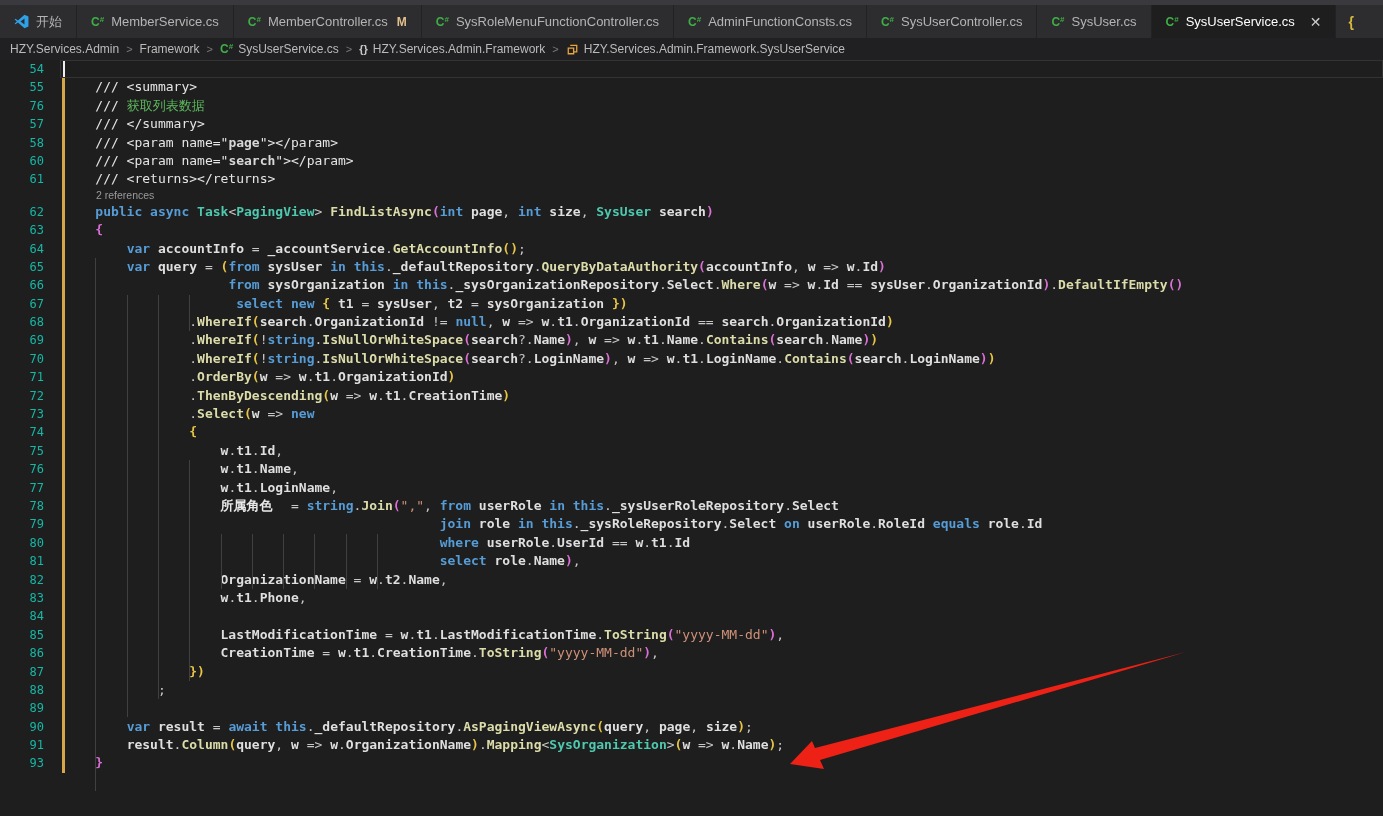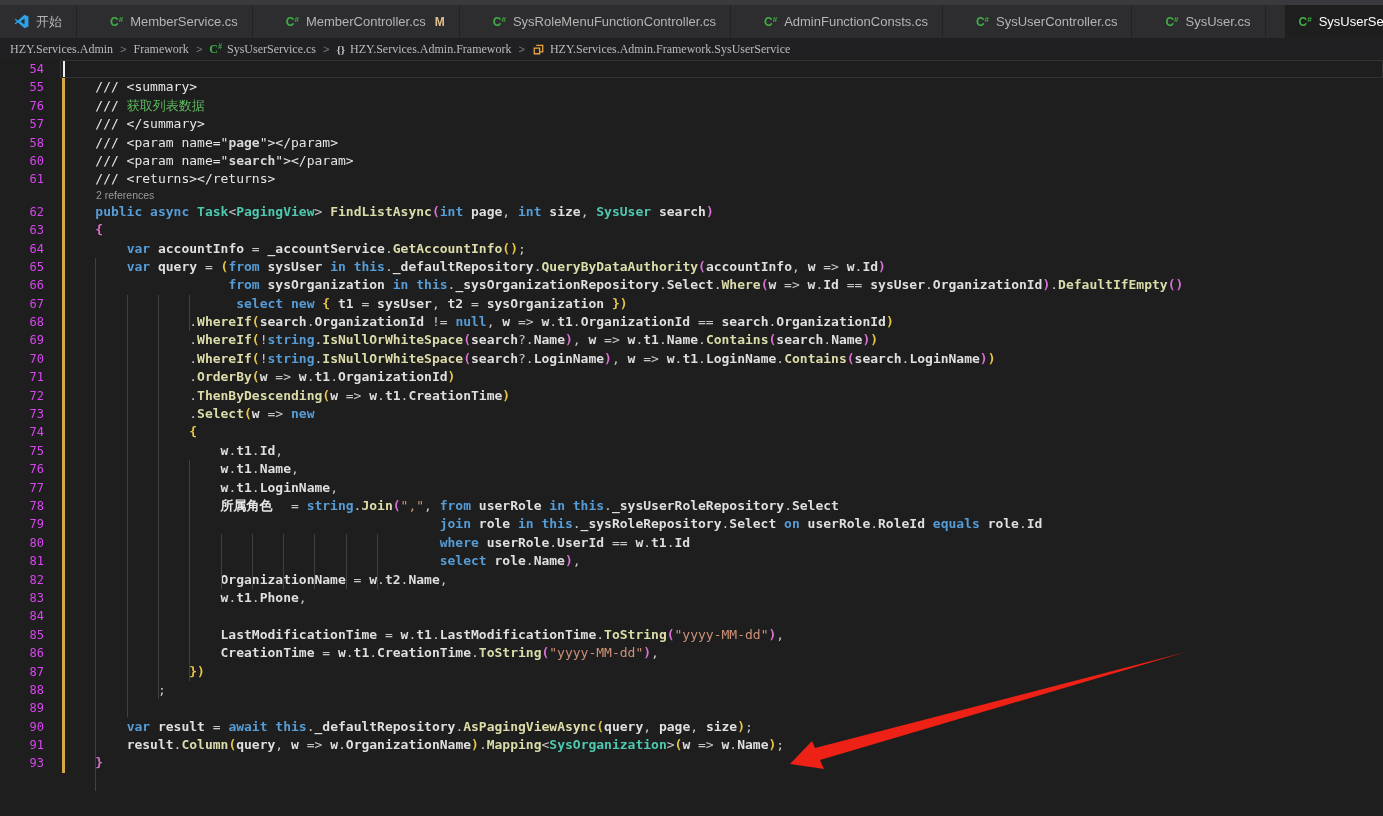--- a/index.html
+++ b/index.html
@@ -2,46 +2,46 @@
 <html><head>
 <meta charset="utf-8">
 <style>
   * { margin:0; padding:0; box-sizing:border-box; }
   html,body { width:1383px; height:816px; overflow:hidden; background:#1e1e1e;
               font-family:"Liberation Sans", sans-serif; }
   .screen { position:relative; width:1383px; height:816px; background:#1e1e1e; }
 
   
   .tabbar { position:absolute; top:0; left:0; right:0; height:38px; background:#2d2d30;
-            display:flex; align-items:stretch; border-top:5px solid #3a3a3e; overflow:hidden;gap:19px; }
+            display:flex; align-items:stretch; border-top:5px solid #3a3a3e; overflow:hidden; }
   .tab { display:flex; align-items:center; gap:7px; padding:0 14px; background:#2d2d30;
          border-right:1px solid #222225; color:#b4b4b4; font-size:13px; white-space:nowrap;
          cursor:pointer; }
   .tab.active { background:#1e1e1e; color:#ffffff; }
   .tab .badge { color:#e2c08d; font-size:12px; font-weight:bold; margin-left:2px; }
   .tab .close { color:#cccccc; font-size:14px; margin-left:8px; line-height:1; }
   .tab.partial { width:28px; min-width:28px; padding:0 0 0 12px; border-right:none; }
   .cs-icon { color:#3fae46; font-weight:bold; font-size:12px; letter-spacing:0; }
   .cs-icon sup { font-size:8px; vertical-align:4px; }
   .brace-icon { color:#d7ba3d; font-weight:bold; font-size:14px; }
   .ns-icon { color:#c8c8c8; font-weight:bold; font-size:11px; }
 
   
   .breadcrumb { position:absolute; top:38px; left:0; right:0; height:22px; background:#202023;
                 display:flex; align-items:center; padding-left:10px; font-size:12px; color:#bbbbbb;
                 white-space:nowrap; }
-  .crumb { display:flex; align-items:center; gap:5px; cursor:pointer;font-family:Liberation Serif, serif; }
+  .crumb { display:flex; align-items:center; gap:5px; cursor:pointer; }
   .crumb-sep { color:#7a7a7a; margin:0 7px; font-size:11px; }
 
   
   .editor { position:absolute; top:60px; left:0; right:0; bottom:0; background:#1e1e1e;
             font-family:"DejaVu Sans Mono", monospace; font-size:13px; }
   .row { position:relative; display:flex; height:18.4px; line-height:18.4px; }
   .row.lens { height:14px; line-height:13px; }
-  .ln { width:44px; min-width:44px; text-align:right; color:#d946ef; font-size:12px; }
+  .ln { width:44px; min-width:44px; text-align:right; color:#14b8a6; font-size:12px; }
   .gut { width:20px; min-width:20px; position:relative; }
   .gut .track { position:absolute; left:18px; top:0; bottom:0; width:3px; }
   .codetxt { white-space:pre; }
   .lens-label { color:#9a9a9a; font-size:10.5px; font-family:"Liberation Sans", sans-serif;
                 padding-left:32px; cursor:pointer; }
   .curline { position:absolute; left:60px; right:0; top:0; bottom:0; border:1px solid #333333;
              pointer-events:none; }
   .cursor { position:absolute; left:63px; top:1px; width:2px; height:16px; background:#efefef; }
   .guide { position:absolute; width:1px; background:#404040; pointer-events:none; }
 

